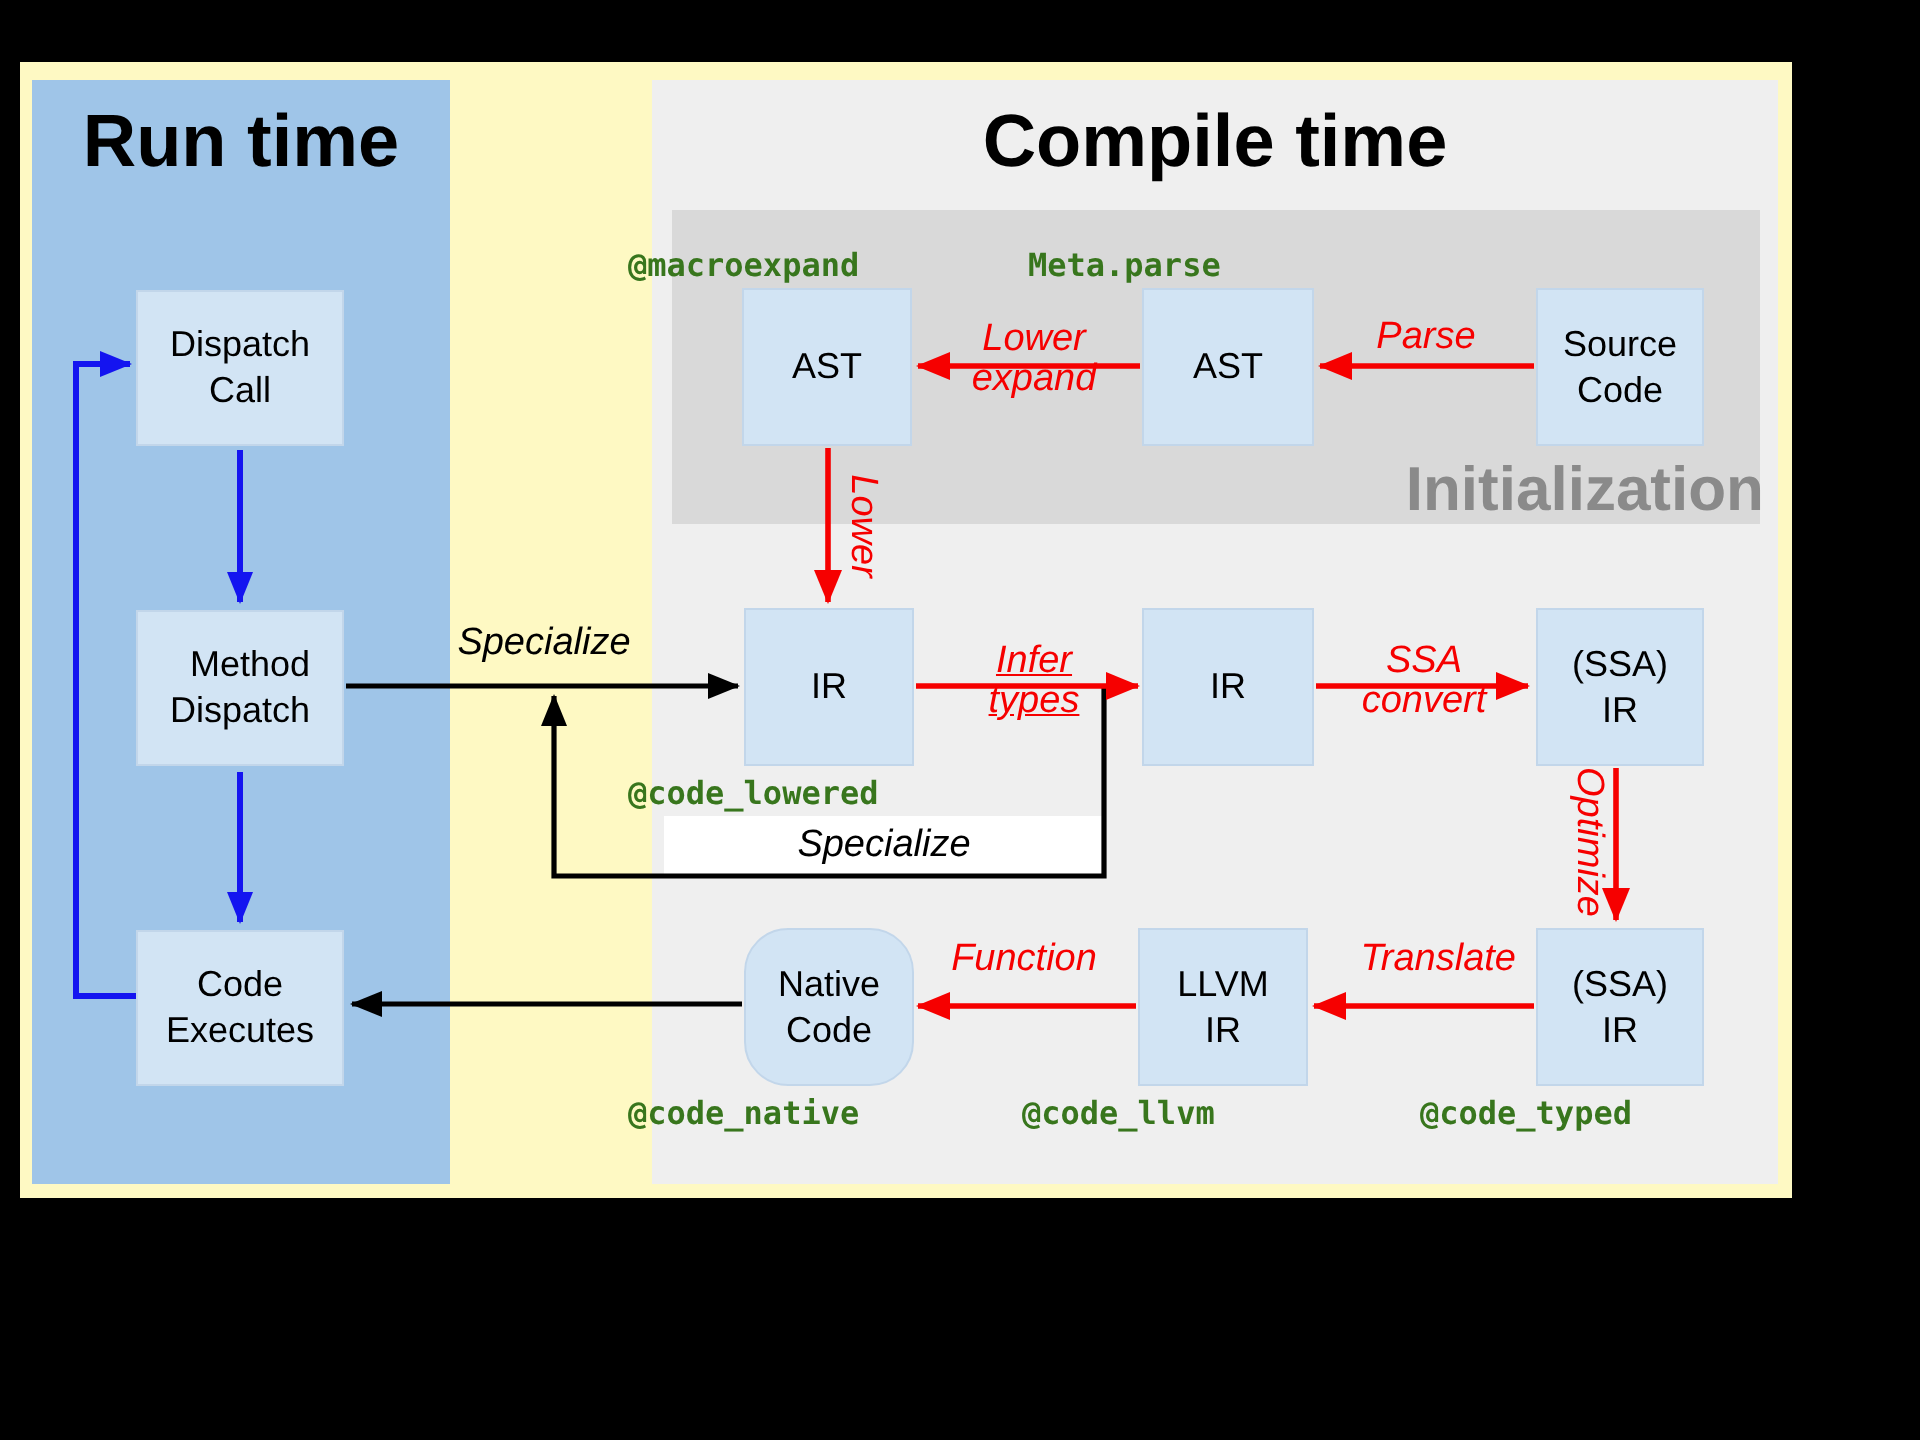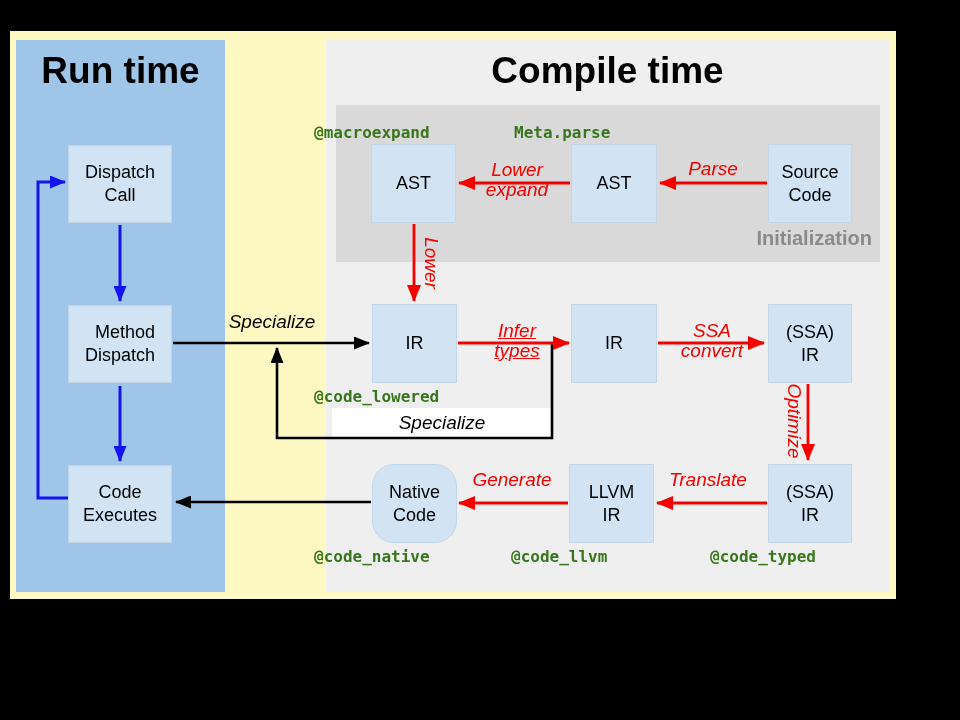--- a/index.html
+++ b/index.html
@@ -4,22 +4,22 @@
 <style>
   html,body{margin:0;padding:0;}
   #stage{position:relative;width:960px;height:720px;background:#000;overflow:hidden;
          font-family:"Liberation Sans",sans-serif;}
   #slide{position:absolute;left:10px;top:31px;width:886px;height:568px;background:#fef9c3;}
   .panel{position:absolute;}
   #runtime-panel{left:6px;top:9px;width:209px;height:552px;background:var(--panel_blue);}
   #compile-panel{left:316px;top:9px;width:563px;height:552px;background:var(--panel_gray);}
   #init-panel{left:326px;top:74px;width:544px;height:157px;background:var(--panel_dark);}
   .title{position:absolute;font-weight:bold;font-size:37px;color:#000;text-align:center;}
-  #init-title{position:absolute;left:326px;top:196px;width:536px;text-align:right;
-              font-weight:bold;font-size:20px;color:var(--init_text);}
+  #init-title{position:absolute;left:336px;top:196px;width:536px;text-align:right;
+              font-weight:bold;font-size:31px;color:var(--init_text);}
   .box{position:absolute;background:var(--box_fill);border:1px solid var(--box_border);
        display:flex;align-items:center;justify-content:center;text-align:center;
        font-size:18px;line-height:23px;color:#000;white-space:pre-line;box-sizing:border-box;}
   .api{position:absolute;font-family:"DejaVu Sans Mono",monospace;font-weight:bold;
        font-size:16px;color:var(--green);text-align:left;width:200px;}
   .elabel{position:absolute;font-style:italic;font-size:19px;line-height:20px;
           text-align:center;white-space:pre-line;}
   .red{color:var(--red);}
   .blk{color:#000;}
   .rot{transform:rotate(90deg);transform-origin:center center;width:90px;height:22px;
@@ -114,19 +114,19 @@
 
     <div class="elabel red" style="left:653px;top:128px;width:100px;">Parse</div>
     <div class="elabel red" style="left:457px;top:129px;width:100px;">Lower
 expand</div>
     <div class="elabel red rot" style="left:376px;top:221px;">Lower</div>
     <div class="elabel red" style="left:457px;top:290px;width:100px;text-decoration:underline;">Infer
 types</div>
     <div class="elabel red" style="left:652px;top:290px;width:100px;">SSA
 convert</div>
     <div class="elabel red rot" style="left:739px;top:379px;">Optimize</div>
-    <div class="elabel red" style="left:648px;top:439px;width:100px;">Translate</div>
-    <div class="elabel red" style="left:452px;top:439px;width:100px;">Generate</div>
+    <div class="elabel red" style="left:648px;top:439px;width:100px;text-align:right;">Translate</div>
+    <div class="elabel red" style="left:452px;top:439px;width:100px;">Function</div>
 
     <div class="elabel blk" style="left:202px;top:281px;width:120px;">Specialize</div>
 
   </div>
 </div>
 
 </body></html>

